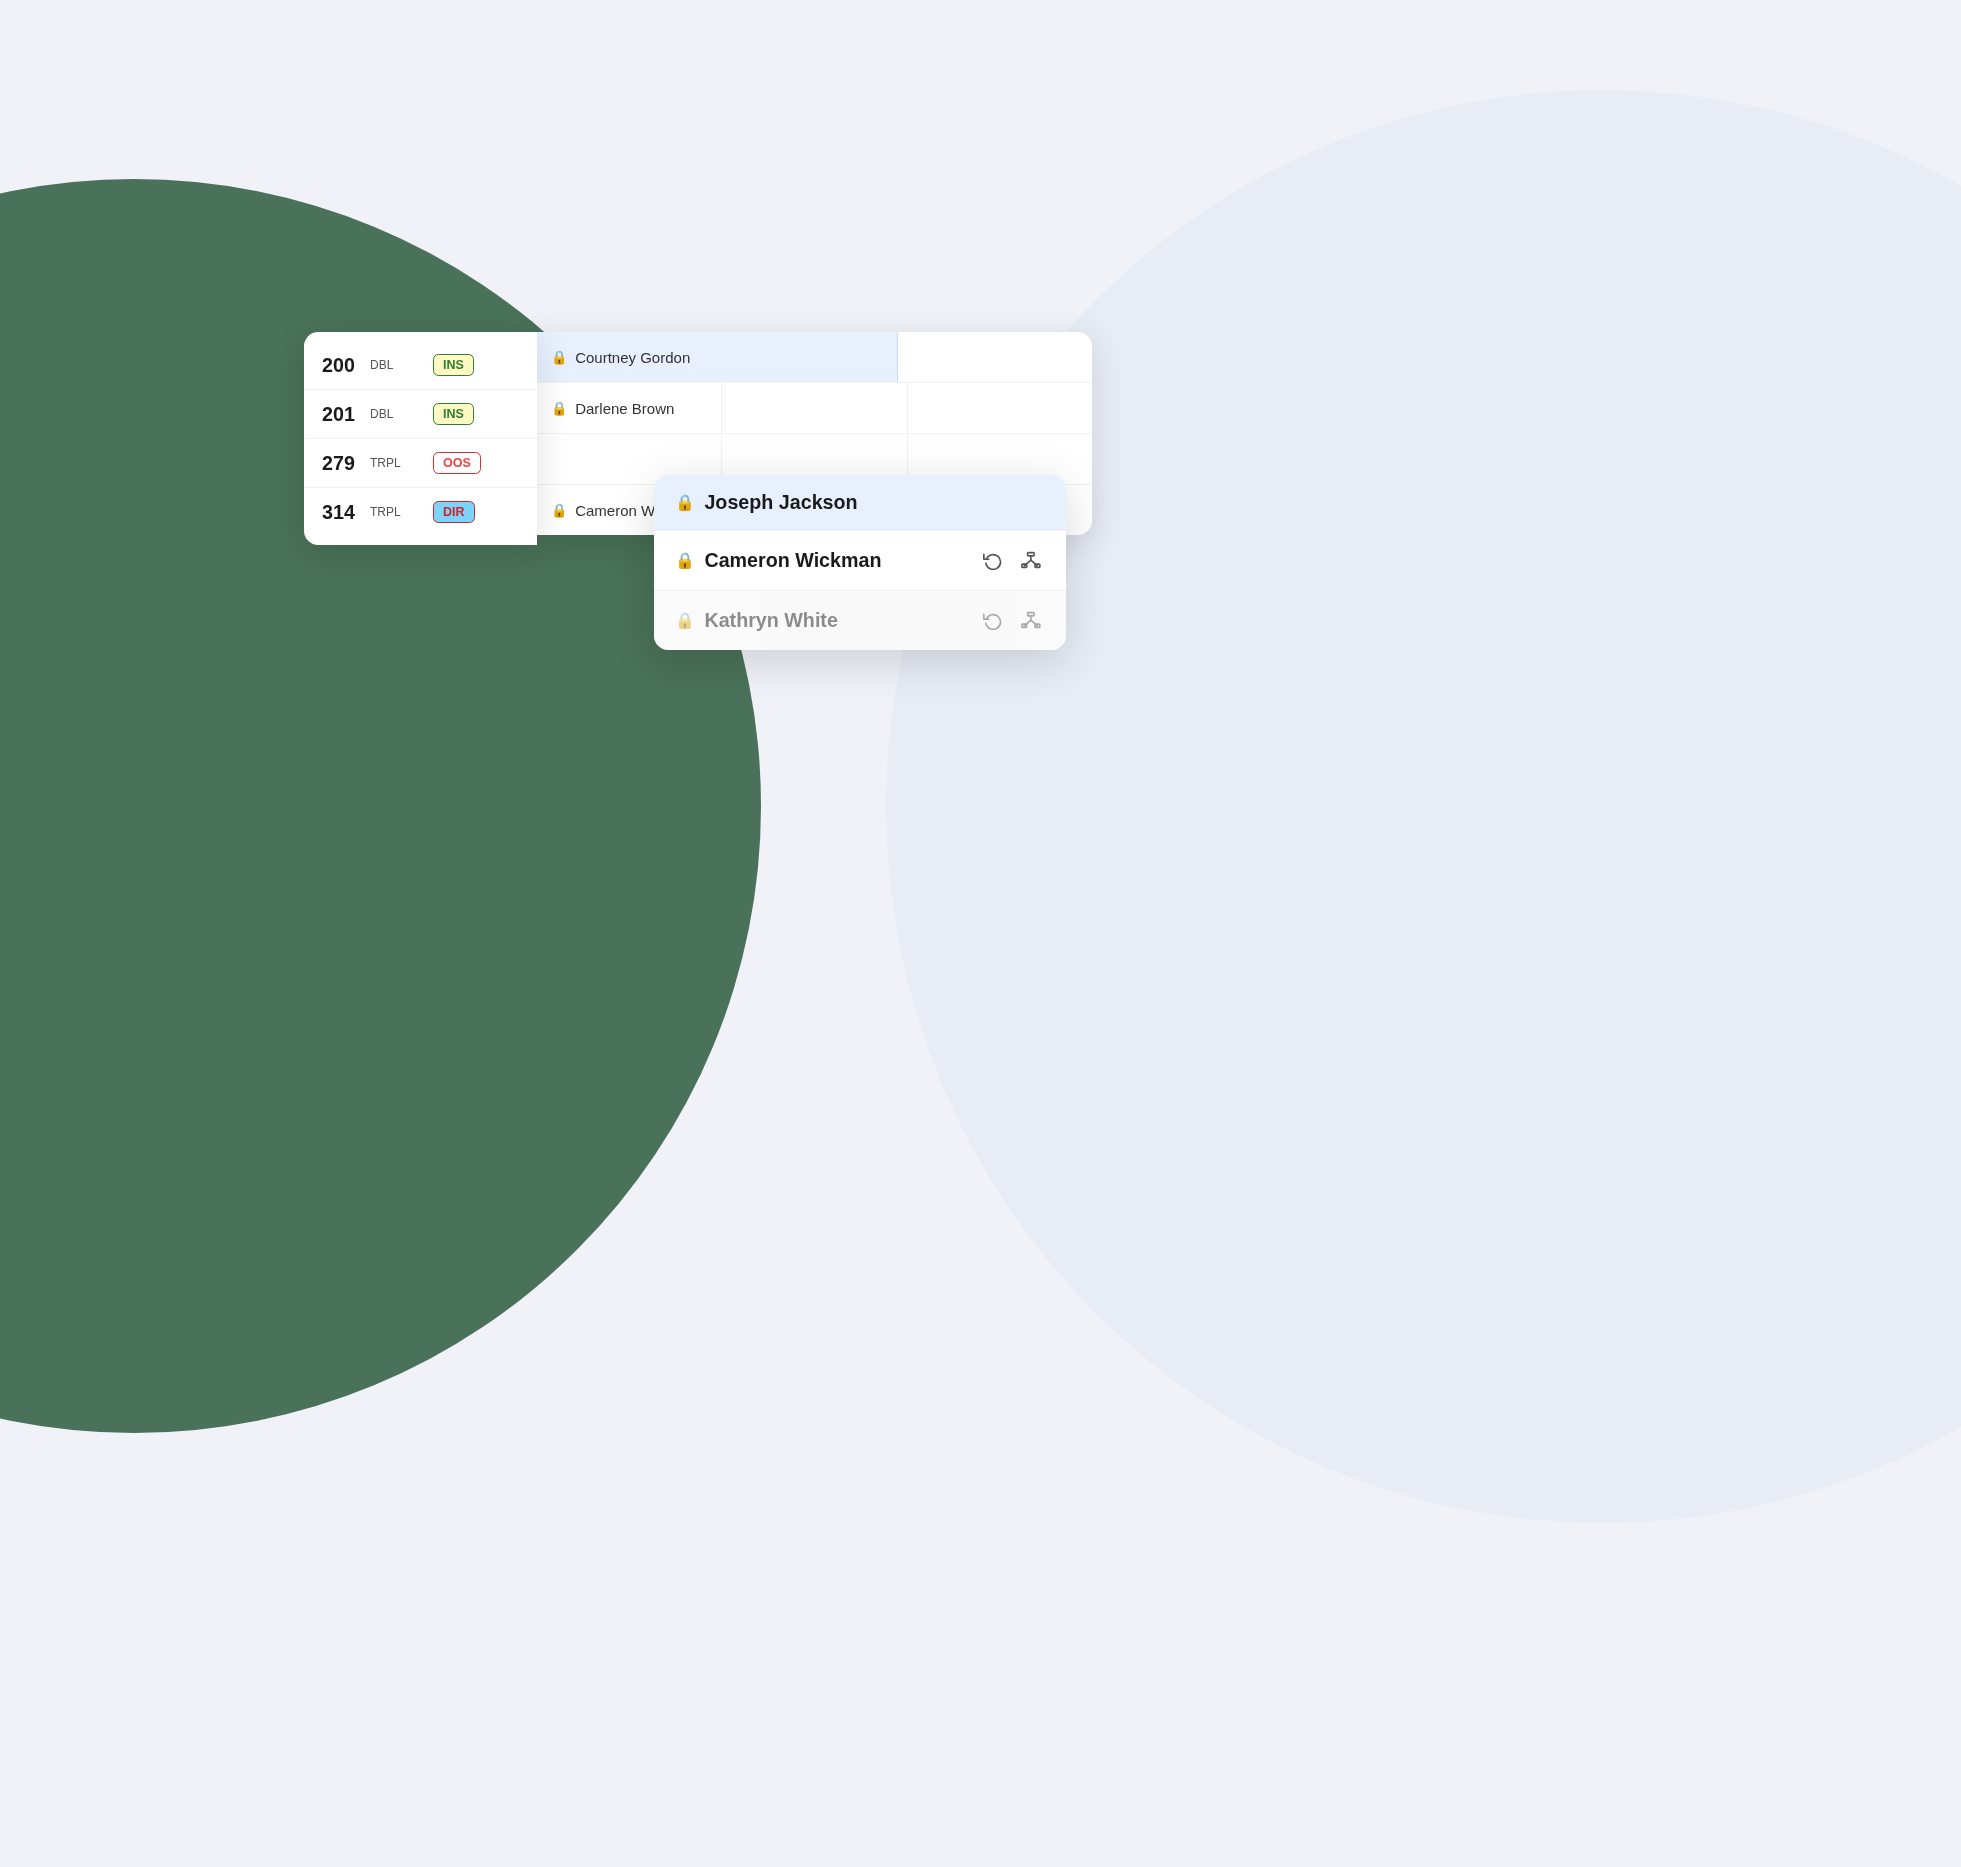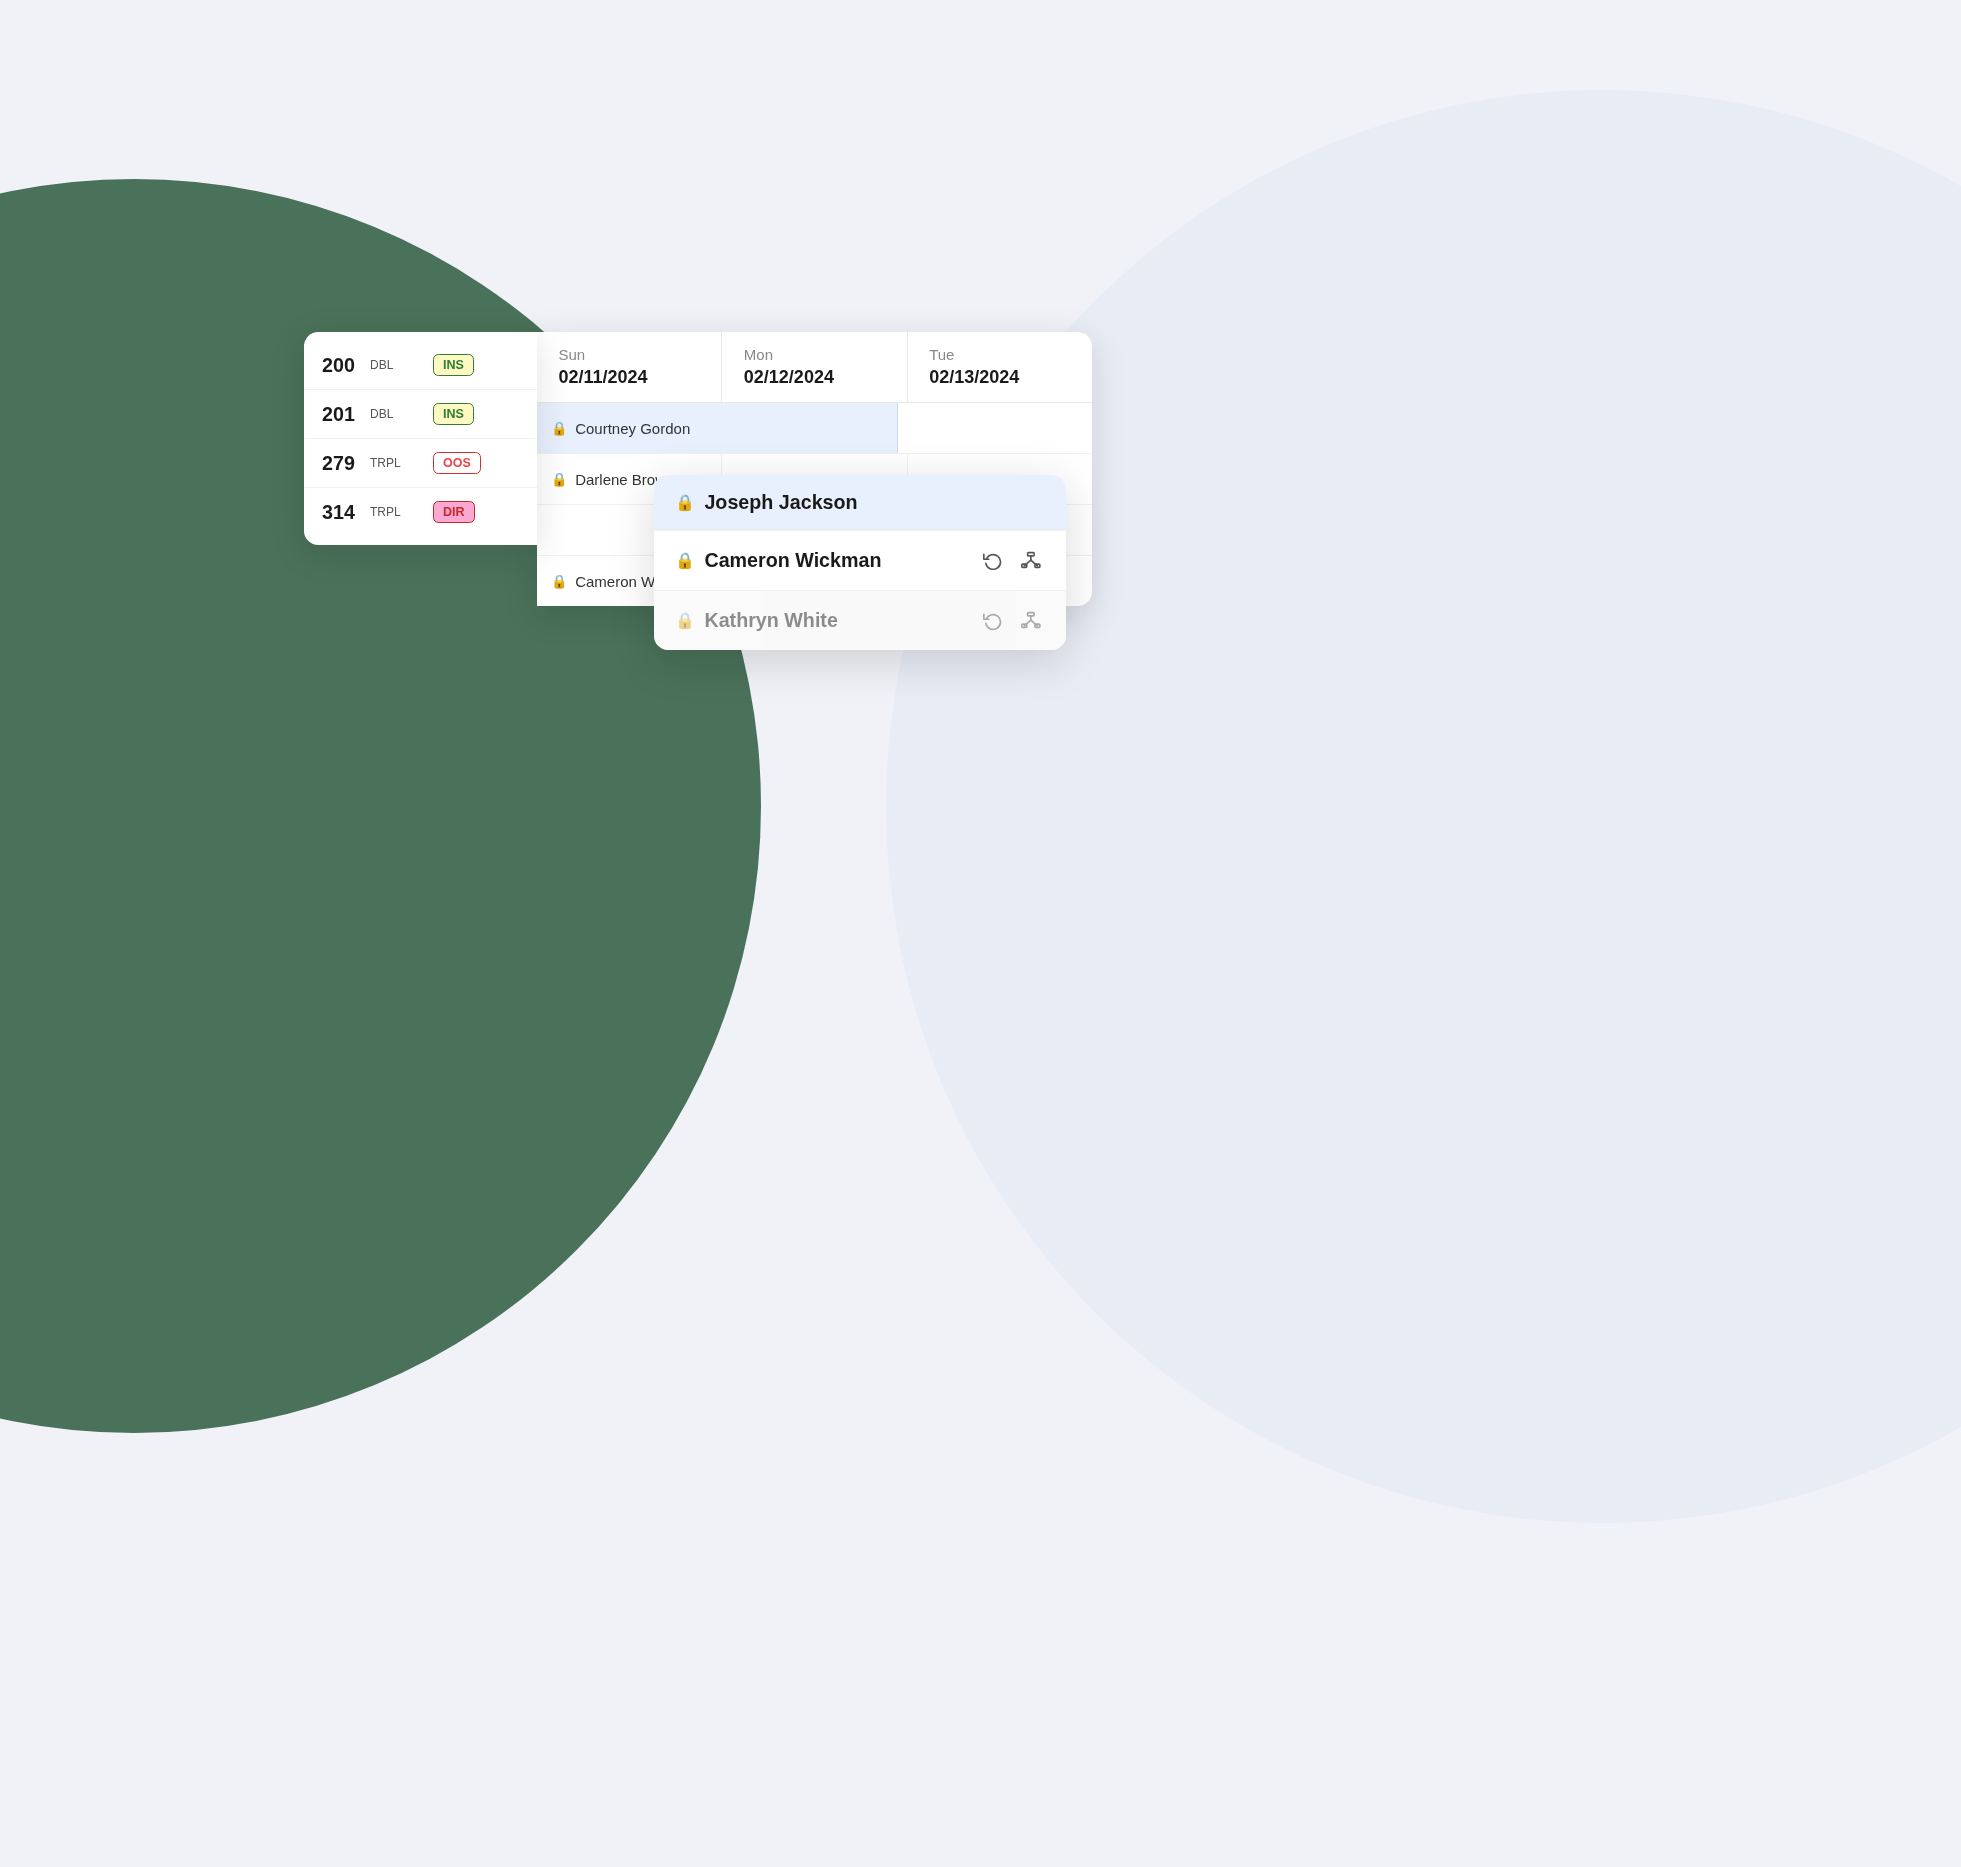--- a/index.html
+++ b/index.html
@@ -97,21 +97,21 @@
 
     .badge-oos {
       color: #ef4444;
       border-color: #d32f2f;
       background: #fff;
     }
 
     .badge-dir {
       color: #c62828;
       border-color: #c62828;
-      background: #f9a8d4;
+      background: #7dd3fc;
     }
 
     
     .calendar-panel {
       background: #ffffff;
       border-radius: 0 14.3px 14.3px 0;
       box-shadow: 0 7.2px 36px rgba(0,0,0,0.12);
       z-index: 9;
       overflow: hidden;
       min-width: 555px;
@@ -279,34 +279,20 @@
 
     <div class="room-row">
       <span class="room-number">314</span>
       <span class="room-type">TRPL</span>
       <span class="badge badge-dir">DIR</span>
     </div>
   </div>
 
   <div class="calendar-panel">
 
-    <div class="calendar-header">
-      <div class="cal-col">
-        <div class="cal-day">Sun</div>
-        <div class="cal-date">02/11/2024</div>
-      </div>
-      <div class="cal-col">
-        <div class="cal-day">Mon</div>
-        <div class="cal-date">02/12/2024</div>
-      </div>
-      <div class="cal-col">
-        <div class="cal-day">Tue</div>
-        <div class="cal-date">02/13/2024</div>
-      </div>
-    </div>
 
     <div class="calendar-body">
 
       <div class="cal-row">
         <div class="cal-cell highlight-blue" style="flex: 2; border-right: 0.9px solid #d0d8f0;">
           <span class="guest-entry">
             <span class="lock-icon">🔒</span>
             <span>Courtney Gordon</span>
           </span>
         </div>

